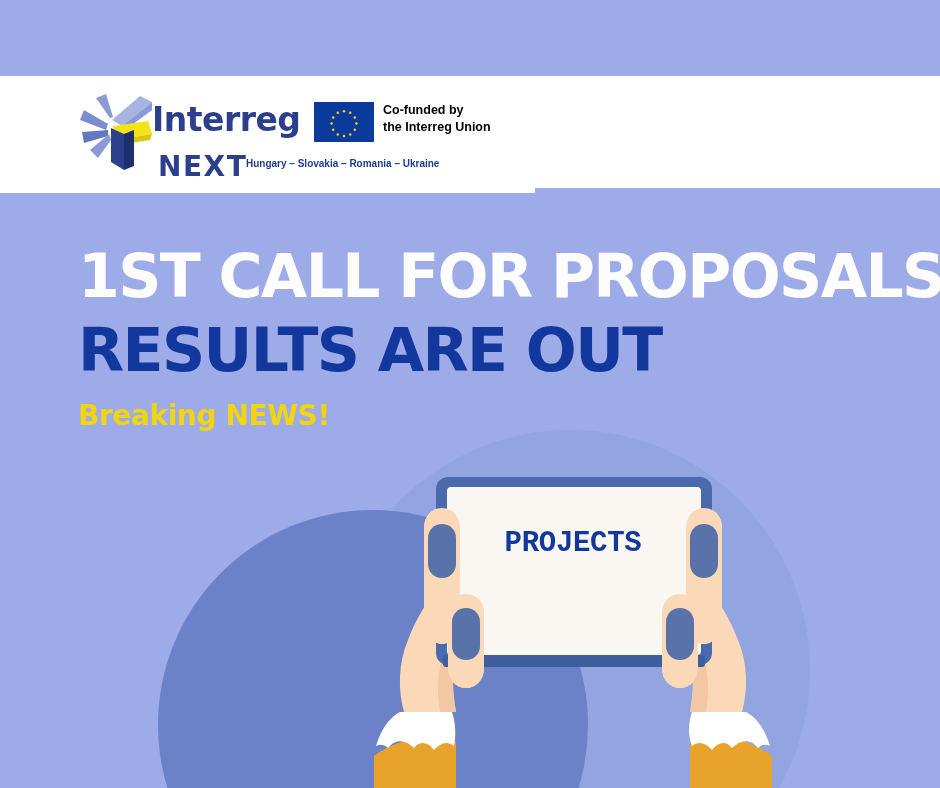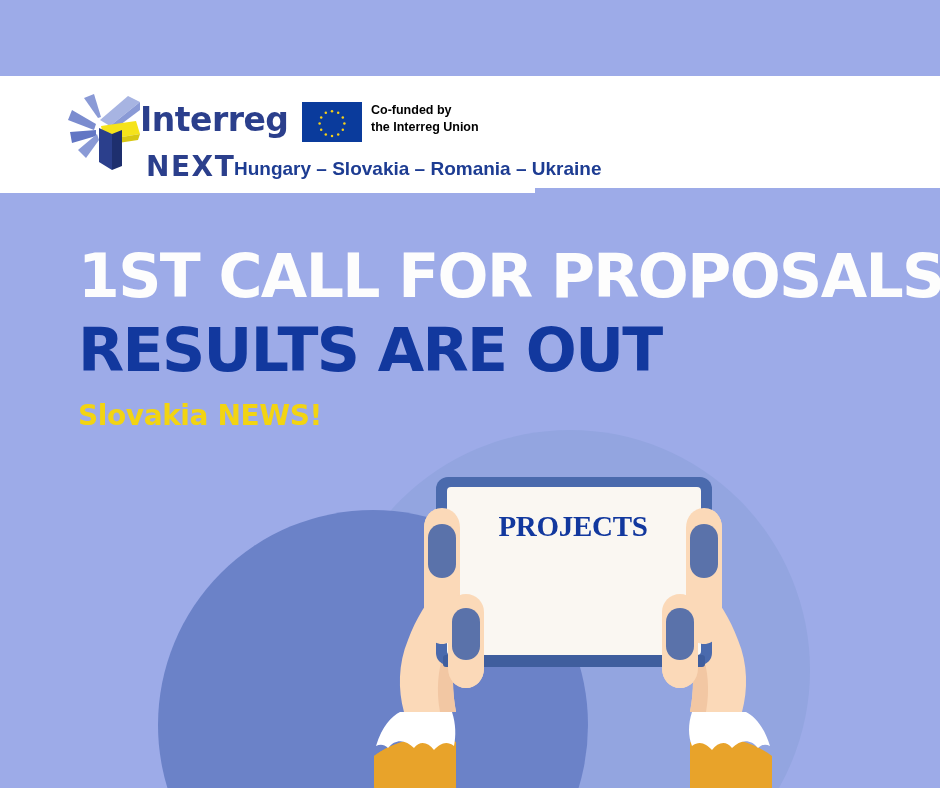--- a/index.html
+++ b/index.html
@@ -39,21 +39,21 @@
   .logo-box {
     position: absolute;
     left: 0; top: 76px;
     width: 535px; height: 117px;
     background: #ffffff;
   }
 
   
   .logo-wrap {
     position: absolute;
-    left: 68px; top: 88px;
+    left: 80px; top: 88px;
     width: 450px; height: 96px;
   }
   .pinwheel { position: absolute; left: 0; top: 2px; width: 72px; height: 86px; }
   .interreg-word {
     position: absolute;
     left: 72px; top: 12px;
     font-size: 33px;
     font-weight: 700;
     letter-spacing: -0.5px;
     color: #2b3f8c;
@@ -79,21 +79,21 @@
     left: 78px; top: 62px;
     font-size: 28px;
     font-weight: 700;
     letter-spacing: 1.5px;
     color: #2b3f8c;
     font-family: "DejaVu Sans", sans-serif;
   }
   .countries {
     position: absolute;
     left: 166px; top: 70px;
-    font-size: 19px;
+    font-size: 10px;
     font-weight: 700;
     color: #1d3c92;
     white-space: nowrap;
   }
 
   
   .headline {
     position: absolute;
     left: 78px; top: 248px;
     width: 800px;
@@ -128,24 +128,24 @@
   }
 
   
   .illus {
     position: absolute;
     left: 0; top: 0;
     width: 940px; height: 788px;
   }
   .tablet-text {
     position: absolute;
-    left: 452px; top: 511px;
+    left: 452px; top: 528px;
     width: 242px;
     text-align: center;
-    font-family: Liberation Serif, serif;
+    font-family: Liberation Mono, monospace;
     font-size: 29px;
     font-weight: 800;
     letter-spacing: -0.3px;
     line-height: 1.08;
     color: #12389e;
     pointer-events: none;
   }
 </style>
 </head>
 <body>
@@ -201,21 +201,21 @@
 
     <div class="eu-cofund"><span>Co-funded by</span><br><span>the Interreg Union</span></div>
 
     <div class="next-word">NEXT</div>
     <div class="countries">Hungary – Slovakia – Romania – Ukraine</div>
   </div>
 
   <div class="headline">
     <div class="headline-l1">1ST CALL FOR PROPOSALS</div>
     <div class="headline-l2">RESULTS ARE OUT</div>
-    <div class="kicker">Slovakia NEWS!</div>
+    <div class="kicker">Breaking NEWS!</div>
   </div>
 
   <svg class="illus" viewBox="0 0 940 788">
 
     <g>
       <path d="M374,756 L374,788 L456,788 L456,742 C430,734 398,738 374,756 Z" fill="#e8a32a"></path>
       <path d="M374,756 C398,738 430,734 456,742 L456,788 L374,788 Z" fill="#e8a32a"></path>
     </g>
 
     <g>

